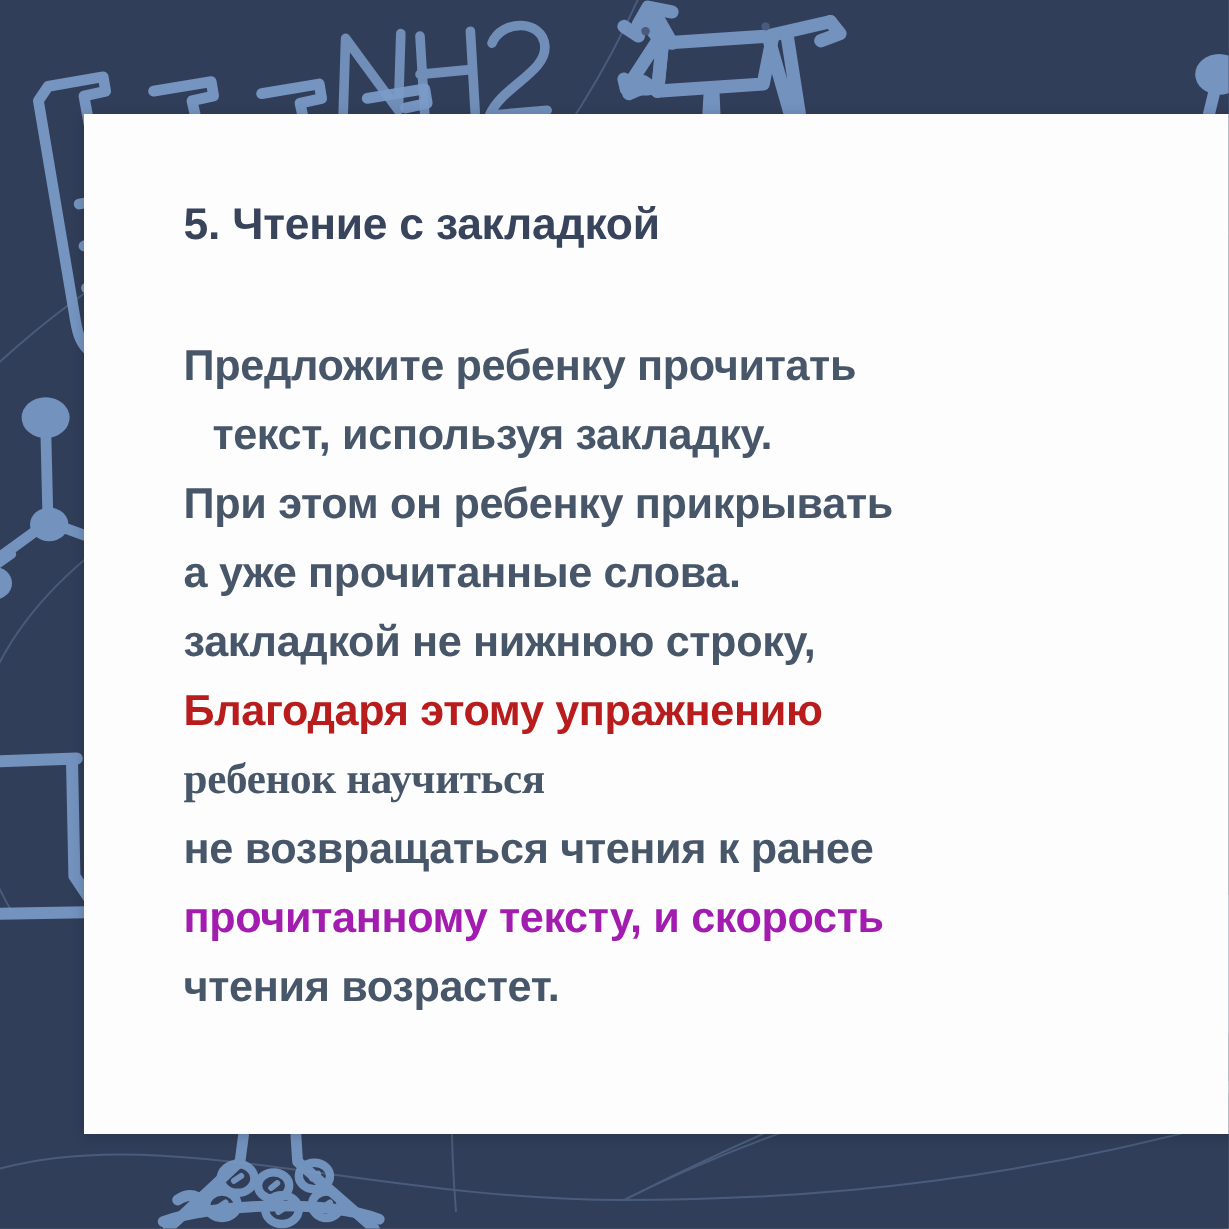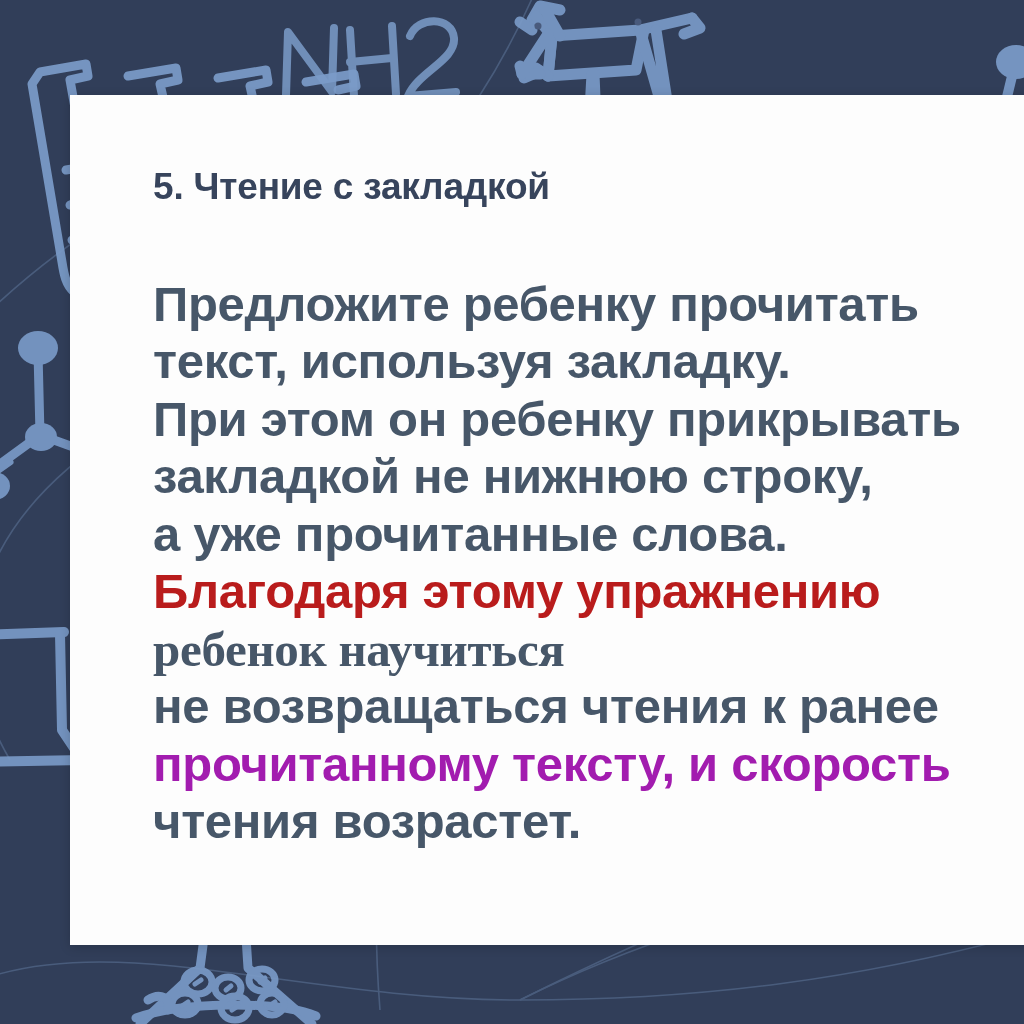--- a/index.html
+++ b/index.html
@@ -54,21 +54,21 @@
     line-height: 1.1;
   }
 
   #body-copy {
     margin: 0;
     padding: 0;
     list-style: none;
   }
 
   #body-copy li {
-    font-size: 49px;
+    font-size: 36px;
     font-weight: 700;
     color: #475769;
     line-height: 57.5px;
     letter-spacing: -0.3px;
     white-space: nowrap;
   }
 
   .spacer-gap { height: 68px; }
 </style>
 </head>
@@ -205,24 +205,24 @@
   </svg>
 
   <div id="card" style="background: rgb(253, 253, 253);">
 
     <h1 id="card-title" style="color: rgb(55, 68, 92);">5. Чтение с закладкой</h1>
 
     <div class="spacer-gap"></div>
 
     <ul id="body-copy">
       <li style="color: rgb(71, 87, 105);">Предложите ребенку прочитать</li>
-      <li style="color: rgb(71, 87, 105);">текст, используя закладку.</li>
+      <li style="color: rgb(71, 87, 105); margin-left: 24px;">текст, используя закладку.</li>
       <li style="color: rgb(71, 87, 105);">При этом он ребенку прикрывать</li>
+      <li style="color: rgb(71, 87, 105);">а уже прочитанные слова.</li>
       <li style="color: rgb(71, 87, 105);">закладкой не нижнюю строку,</li>
-      <li style="color: rgb(71, 87, 105);">а уже прочитанные слова.</li>
       <li style="color: #b91c1c;">Благодаря этому упражнению</li>
       <li style="color: rgb(71, 87, 105); font-family: Liberation Serif, serif;">ребенок научиться</li>
       <li style="color: rgb(71, 87, 105);">не возвращаться чтения к ранее</li>
       <li style="color: #a21caf;">прочитанному тексту, и скорость</li>
       <li style="color: rgb(71, 87, 105);">чтения возрастет.</li>
     </ul>
 
   </div>
 
 </div>

